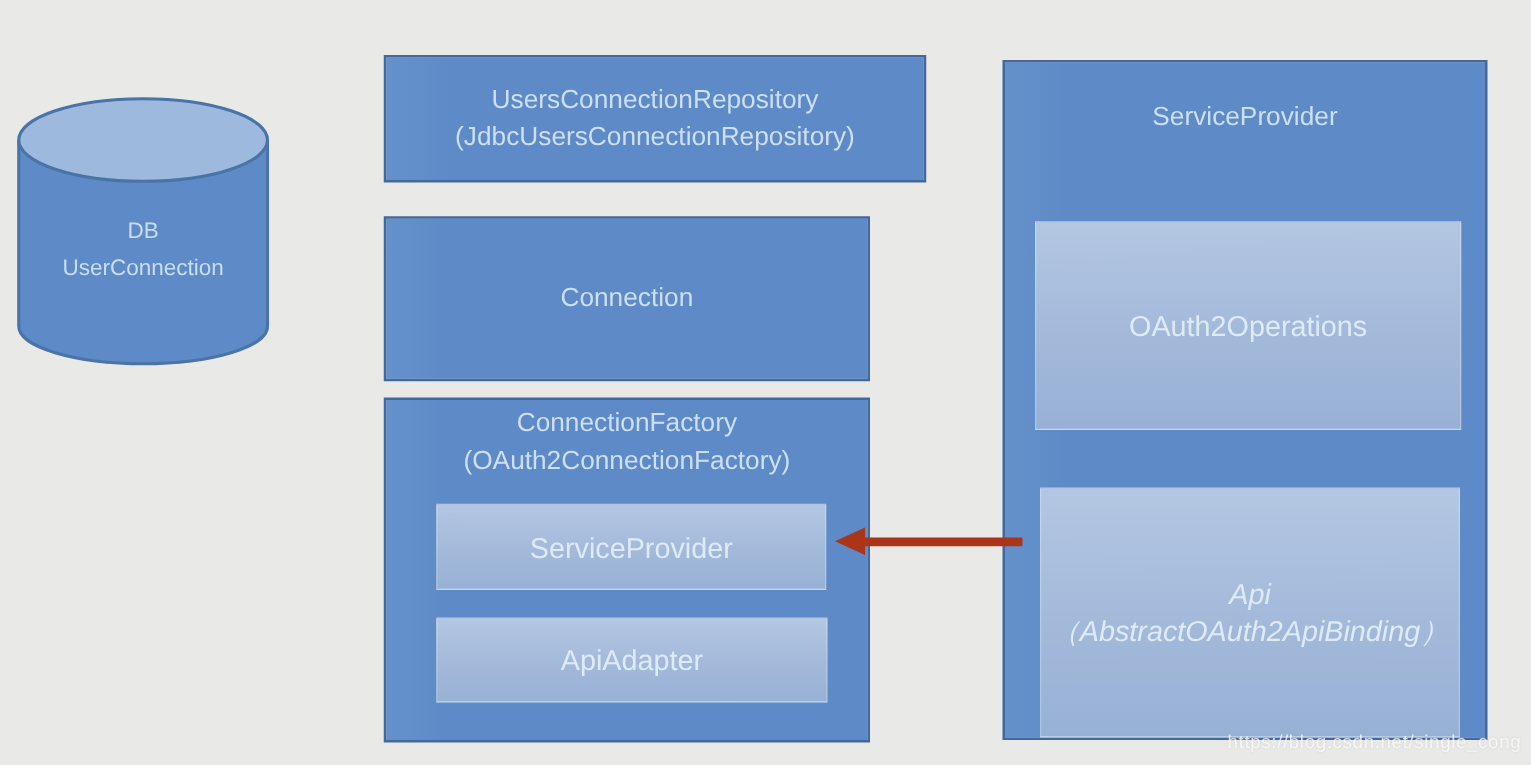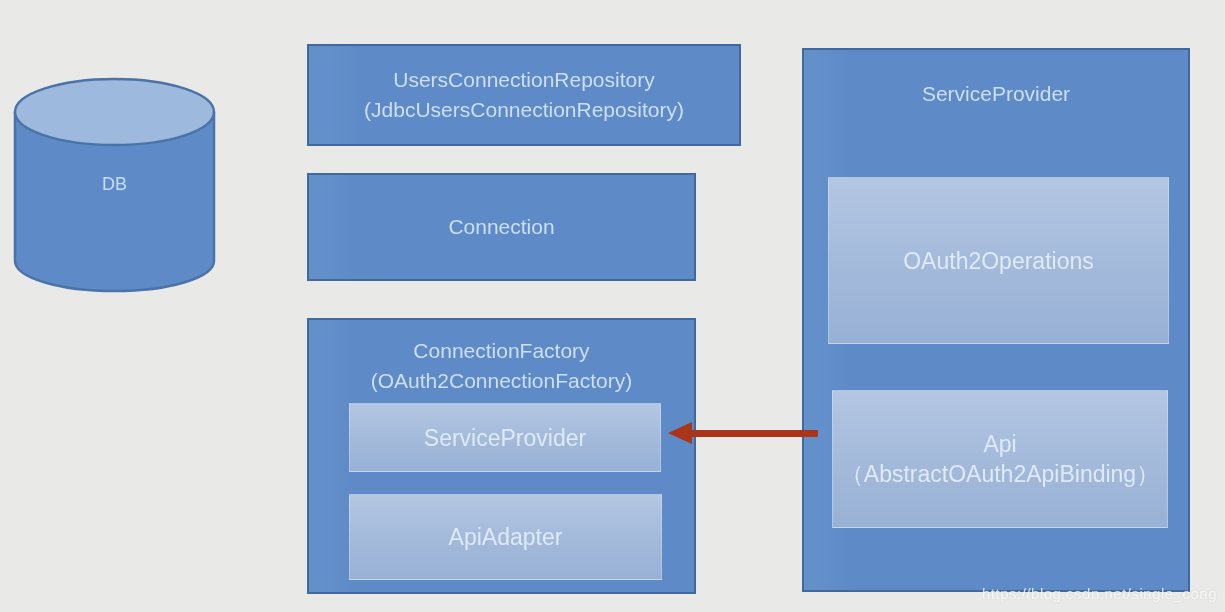--- a/index.html
+++ b/index.html
@@ -44,30 +44,30 @@
     font-size: 23px;
     line-height: 30px;
     text-align: center;
     display: flex;
     flex-direction: column;
     justify-content: center;
   }
 
   
   #repository-box { left: 307px; top: 44px;  width: 434px; height: 102px; }
-  #connection-box { left: 307px; top: 173px; width: 389px; height: 108px; }
+  #connection-box { left: 307px; top: 173px; width: 389px; height: 132px; }
   #factory-box    { left: 307px; top: 318px; width: 389px; height: 276px; }
-  #factory-box .title-block { padding-top: 16px; }
+  #factory-box .title-block { padding-top: 4px; }
   #factory-service-provider { left: 40px; top: 83px;  width: 312px; height: 69px; }
-  #factory-api-adapter      { left: 40px; top: 174px; width: 313px; height: 86px; }
+  #factory-api-adapter      { left: 40px; top: 174px; width: 313px; height: 68px; }
 
   #provider-box { left: 802px; top: 48px; width: 388px; height: 544px; }
   #provider-box .title-block { padding-top: 29px; }
   #provider-operations { left: 24px; top: 127px; width: 341px; height: 167px; }
-  #provider-api        { left: 28px; top: 340px; width: 336px; height: 138px; }
+  #provider-api        { left: 28px; top: 340px; width: 336px; height: 200px; font-style: italic; }
 
   
   #database {
     position: absolute;
     left: 13px; top: 77px;
     width: 203px; height: 219px;
   }
   #database svg { display: block; }
   #database .db-label {
     position: absolute;
@@ -111,20 +111,21 @@
 
 <div class="stage">
 
   <div id="database">
     <svg width="203" height="219" viewBox="0 0 203 219">
       <path d="M2,35 L2,184 A99.5,30 0 0 0 201,184 L201,35" fill="#5e8bc7" stroke="#4a73a8" stroke-width="2.5" stroke-linejoin="round"></path>
       <ellipse cx="101.5" cy="35" rx="99.5" ry="33" fill="#9db9dd" stroke="#4a73a8" stroke-width="2.5"></ellipse>
     </svg>
     <div class="db-label">
       <div>DB</div>
+      <div>UserConnection</div>
     </div>
   </div>
 
   <div class="box v-center" id="repository-box">
     <div class="title-block">
       <div class="title">UsersConnectionRepository</div>
       <div class="subtitle underline">(JdbcUsersConnectionRepository)</div>
     </div>
   </div>
 

